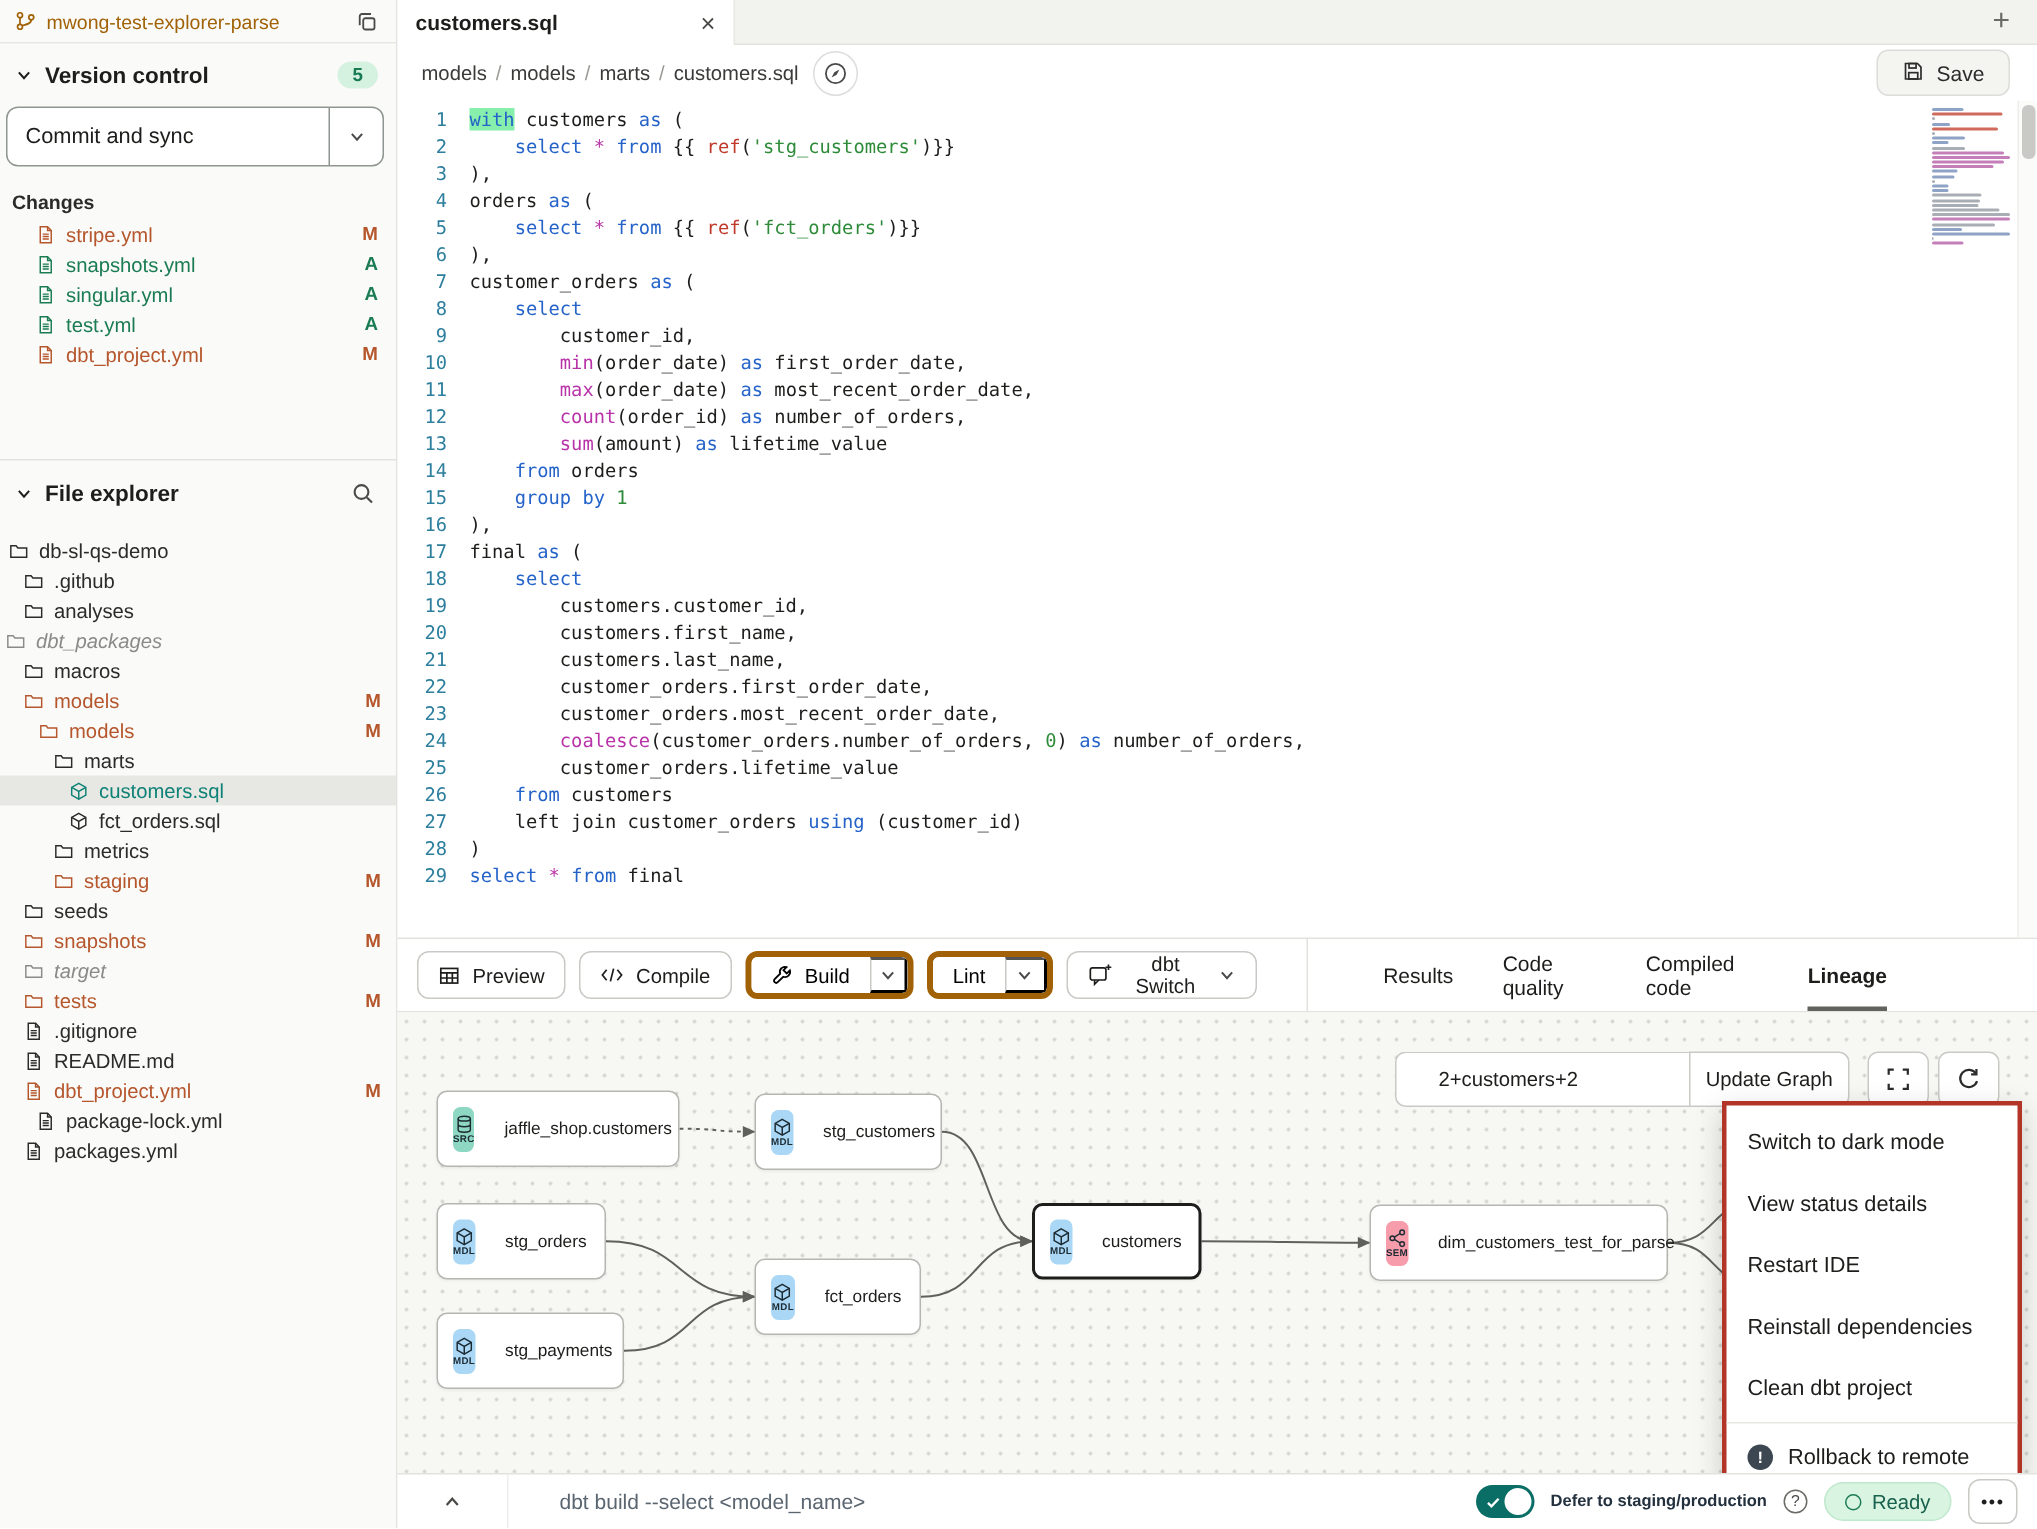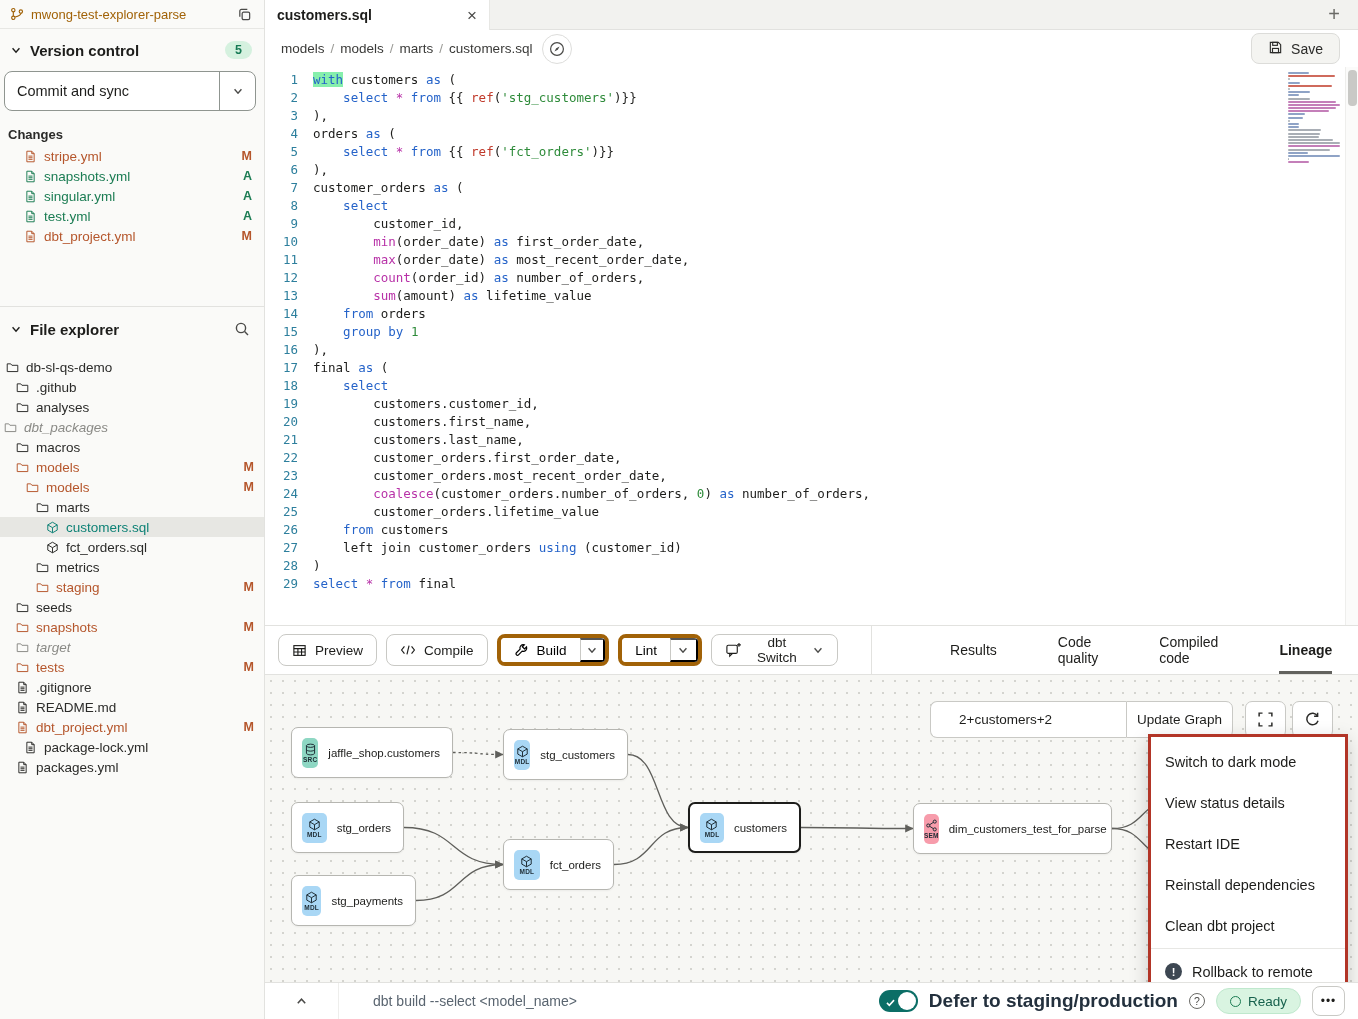--- a/index.html
+++ b/index.html
@@ -56,27 +56,27 @@
   .vscroll { position:absolute; top:0; right:0; width:13px; height:100%; background:#fbfbfa; border-left:1px solid #eeeeec; }
   .vscroll .thumb { position:absolute; top:3px; left:2px; width:9px; height:36px; background:#c9c9c6; border-radius:4px; }
 
   
   .toolbar { height:49px; display:flex; align-items:center; padding-left:13px; background:#fff; border-bottom:1px solid #e2e2df; }
   .tb-btn { height:32px; background:#fff; border:1px solid #c9c9c5; border-radius:8px; display:flex; align-items:center; gap:8px; padding:0 13px; font-size:13.5px; color:#1d1d1b; margin-right:9px; cursor:pointer; }
   .tb-split { display:flex; margin-right:9px; border:4px solid #a16207; border-radius:8px; overflow:hidden; height:32px; }
   .tb-split .seg { display:flex; align-items:center; gap:8px; padding:0 13px; font-size:13.5px; background:#fff; border:none; cursor:pointer; }
   .tb-split .caret { border-left:1px solid #c9c9c5; width:34px; display:flex; align-items:center; justify-content:center; background:#fff; cursor:pointer; color:#4a4a48; }
   .result-tabs { margin-left:24px; padding-left:50px; border-left:1px solid #e2e2df; height:100%; display:flex; align-items:center; gap:33px; margin-right:100px; }
-  .rtab { font-size:14px; color:#1d1d1b; height:100%; display:flex; align-items:center; border-bottom:3px solid transparent; cursor:pointer; padding-top:3px;margin-left:28px; }
+  .rtab { font-size:14px; color:#1d1d1b; height:100%; display:flex; align-items:center; border-bottom:3px solid transparent; cursor:pointer; padding-top:3px; }
   .rtab.active { border-bottom-color:#62625e; font-weight:bold; }
 
   
   .canvas { position:relative; height:307px; background:#f7f7f4; background-image:radial-gradient(circle,#d4d4cf 1px,transparent 1.3px); background-size:12px 12px; overflow:hidden; }
   #edges { position:absolute; inset:0; }
-  .lnode { position:absolute; height:51px; background:#fff; border:1px solid #b6b6b1; border-radius:7px; display:flex; align-items:center; gap:10px; padding:0 12px 0 10px; box-shadow:0 1px 2px rgba(0,0,0,.05); cursor:pointer; }
+  .lnode { position:absolute; height:51px; background:#fff; border:1px solid #b6b6b1; border-radius:7px; display:flex; align-items:center; gap:20px; padding:0 12px 0 10px; box-shadow:0 1px 2px rgba(0,0,0,.05); cursor:pointer; }
   .lnode.sel { border:2px solid #1d1d1b; }
   .lnode .nbadge { width:27px; height:30px; border-radius:5px; display:flex; flex-direction:column; align-items:center; justify-content:center; gap:0px; color:#1d2b33; }
   .lnode .nbadge .blabel { font-size:6.5px; font-weight:bold; letter-spacing:.2px; }
   .lnode .nlabel { font-size:11.5px; color:#1d1d1b; white-space:nowrap; }
   .b-src{background:#8ed7c3;} .b-mdl{background:#a9d7f5;} .b-sem{background:#f79cab;}
   .sel-group { position:absolute; left:665px; top:26px; display:flex; height:37px; }
   .sel-input { width:196px; border:1px solid #c9c9c5; border-right:none; border-radius:7px 0 0 7px; background:#fff; font-size:13.5px; padding:0 28px; color:#1d1d1b; font-family:inherit; }
   .sel-btn { width:107px; border:1px solid #c9c9c5; border-radius:0 7px 7px 0; background:#fff; font-size:13.5px; color:#1d1d1b; cursor:pointer; }
   .sq-btn { position:absolute; top:26px; width:41px; height:37px; background:#fff; border:1px solid #c9c9c5; border-radius:7px; display:flex; align-items:center; justify-content:center; color:#2b2b29; cursor:pointer; }
   
@@ -86,21 +86,21 @@
   .alert-dot { width:17px; height:17px; border-radius:50%; background:#3d4752; color:#fff; font-size:11px; font-weight:bold; display:flex; align-items:center; justify-content:center; }
 
   
   .statusbar { height:37px; border-top:1px solid #e2e2df; display:flex; align-items:center; background:#fff; }
   .collapse-btn { width:74px; height:100%; border:none; background:none; color:#4a4a48; cursor:pointer; border-right:1px solid #eeeeec; display:flex; align-items:center; justify-content:center; }
   .cmd-text { font-size:14px; color:#5a6570; padding-left:34px; }
   .sb-right { margin-left:auto; display:flex; align-items:center; gap:11px; padding-right:13px; }
   .toggle { width:39px; height:22px; border-radius:11px; background:#0b6e66; position:relative; cursor:pointer; }
   .toggle .check { position:absolute; left:6px; top:4px; color:#fff; }
   .toggle .knob { position:absolute; right:2px; top:2px; width:18px; height:18px; background:#fff; border-radius:50%; }
-  .defer-label { font-size:19px; font-weight:bold; color:#23303d; }
+  .defer-label { font-size:11px; font-weight:bold; color:#23303d; }
   .help-dot { width:16px; height:16px; border:1px solid #6a6a66; border-radius:50%; color:#4a4a48; font-size:10.5px; display:flex; align-items:center; justify-content:center; }
   .ready-pill { height:26px; background:#d9f4e1; border:1px solid #bfe8cd; border-radius:13px; display:flex; align-items:center; gap:7px; padding:0 13px; font-size:13.5px; color:#17614d; }
   .ready-pill .ring { width:11px; height:11px; border:1.5px solid #1b7c53; border-radius:50%; }
   .dots-btn { width:33px; height:30px; border:1px solid #c9c9c5; border-radius:8px; background:#fff; font-size:12px; letter-spacing:1px; color:#1d1d1b; cursor:pointer; }
 </style>
 </head>
 <body>
 
 <div id="app">
 

